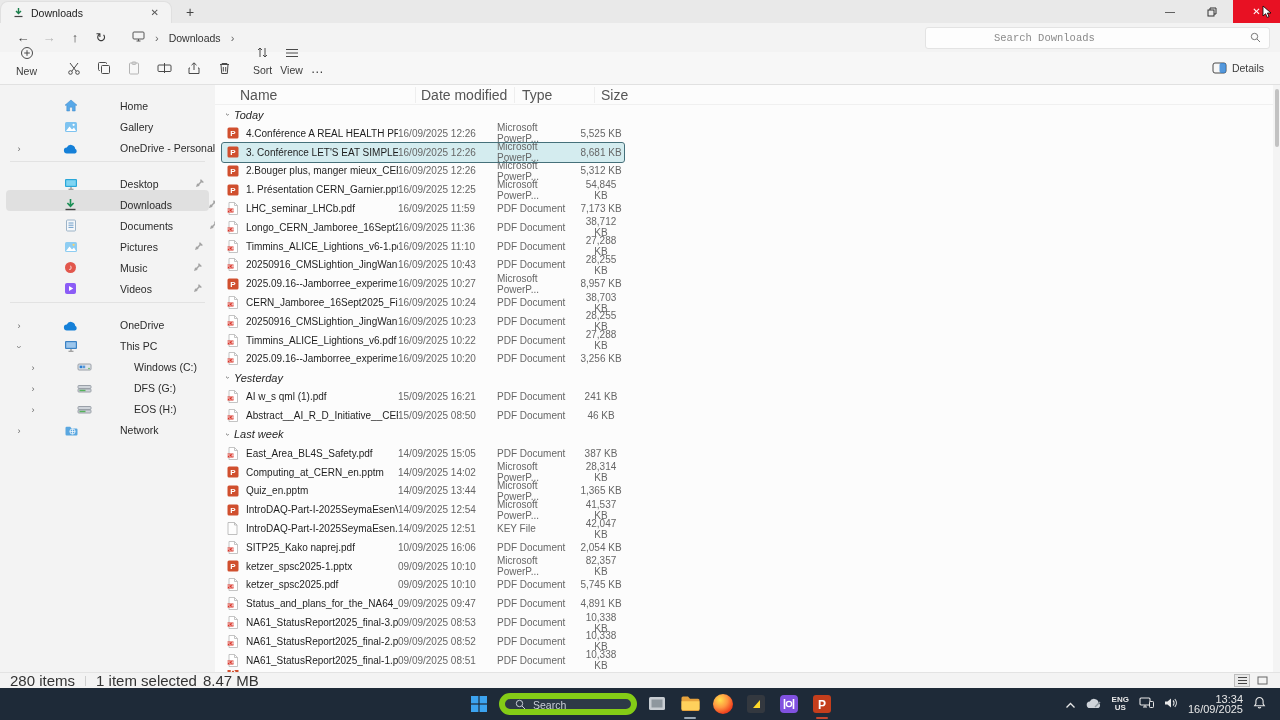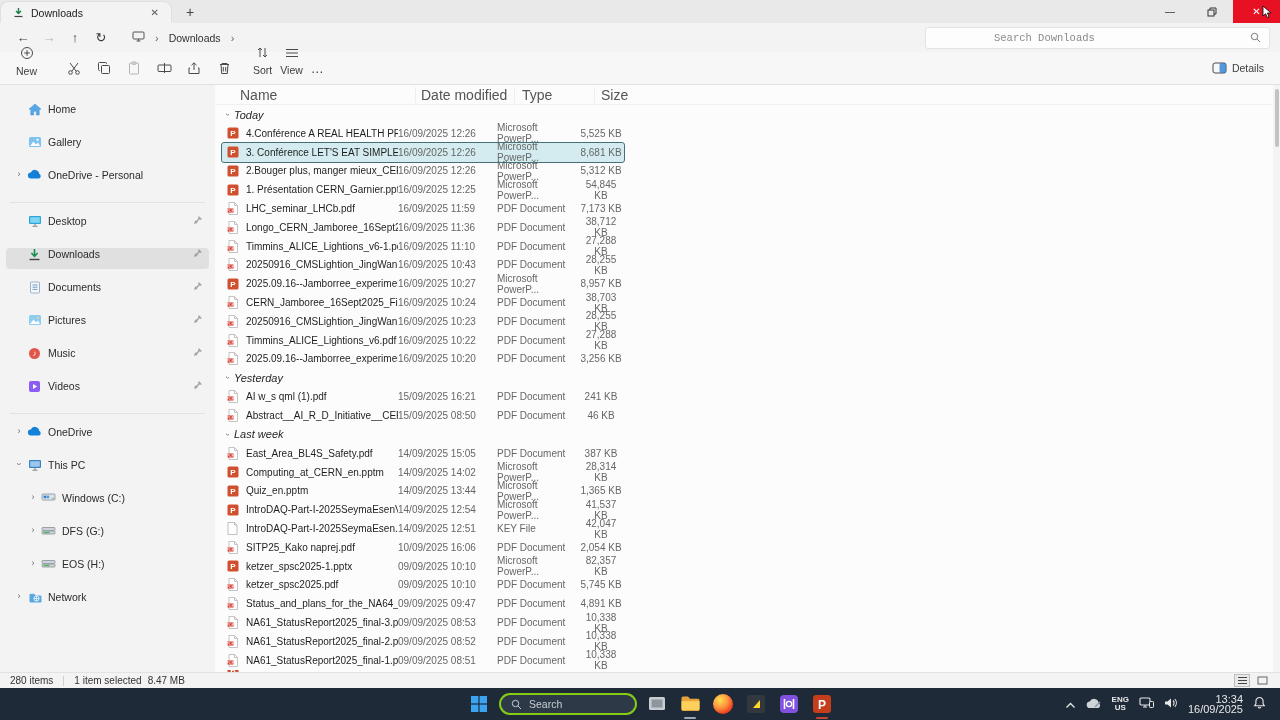--- a/index.html
+++ b/index.html
@@ -31,21 +31,21 @@
   .tool { display:flex; align-items:center; gap:5px; color:#3d3d3d; font-size:10.5px; margin-right:8px;flex-direction:column; }
   .tool .chev { font-size:8px; color:#666; }
   .tool-icon { width:30px; display:flex; justify-content:center; align-items:center; }
   .tool-icon.disabled { opacity:.38; }
   .tool-gap { width:14px; }
   .details-btn { margin-left:auto; display:flex; align-items:center; gap:5px; font-size:10.5px; color:#3d3d3d;text-align:center; }
 
   
   .body { position:absolute; top:85px; left:0; right:0; bottom:48px; display:flex; }
   .sidebar { width:215px; background:#f3f3f3; padding-top:6px; overflow:hidden; }
-  .sb-item { display:flex; align-items:flex-start; height:21px; margin:12px 6px; padding-left:6px; border-radius:4px; font-size:10.5px; color:#2b2b2b; position:relative; }
+  .sb-item { display:flex; align-items:flex-end; height:21px; margin:0 6px; padding-left:6px; border-radius:4px; font-size:10.5px; color:#2b2b2b; position:relative;gap:36px; }
   .sb-item.selected { background:#e0e0e0; }
   .sb-chev { width:14px; font-size:9px; color:#666; text-align:center; flex:none; }
   .sb-chev.expanded { display:inline-block; transform:rotate(90deg); }
   .sb-icon { width:17px; flex:none; display:flex; align-items:center; justify-content:center; }
   .sb-label { margin-left:5px; white-space:nowrap; }
   .sb-pin { margin-left:auto; margin-right:6px; opacity:.75; }
   .sb-div { height:1px; background:#e2e2e2; margin:7px 10px; }
 
   
   .filepane { flex:1; background:#fcfcfc; position:relative; overflow:hidden; }
@@ -61,33 +61,33 @@
   .f-icon { width:13px; margin:0 6px 0 5px; flex:none; display:flex; align-items:center; }
   .f-name { width:152px; color:#1e1e1e; white-space:nowrap; overflow:hidden; }
   .f-date { width:99px; color:#666; }
   .f-type { width:81px; color:#666; }
   .f-size { width:46px; text-align:center; color:#666; }
   .clipped { height:5px; overflow:hidden; }
   .scrollbar { position:absolute; top:0; right:0; width:7px; bottom:0; background:#f4f4f4; }
   .scroll-thumb { position:absolute; top:4px; left:1.5px; width:4px; height:58px; border-radius:2px; background:#c2c2c2; }
 
   
-  .statusbar { position:absolute; left:0; right:0; bottom:32px; height:16px; background:#f3f3f3; border-top:1px solid #e3e3e3; display:flex; align-items:center; font-size:10px; color:#333; padding:0 10px; }
+  .statusbar { position:absolute; left:0; right:0; bottom:32px; height:16px; background:#f3f3f3; border-top:1px solid #e3e3e3; display:flex; align-items:center; font-size:15px; color:#333; padding:0 10px; }
   .st-sep { width:1px; height:10px; background:#cfcfcf; margin:0 10px; }
   .view-toggles { margin-left:auto; display:flex; gap:4px; align-items:center; }
   .vt { width:16px; height:13px; border:1px solid transparent; display:flex; align-items:center; justify-content:center; }
   .vt.active { border-color:#bdbdbd; background:#e9e9e9; }
 
   
   .taskbar { position:absolute; left:0; right:0; bottom:0; height:32px; background:#1e2a38; display:flex; align-items:center; }
   .tb-center { display:flex; align-items:center; gap:7px; margin-left:466px; }
   .tb-icon { width:26px; height:26px; border-radius:4px; display:flex; align-items:center; justify-content:center; position:relative; }
   .tb-indicator { position:absolute; bottom:-2px; left:7px; width:12px; height:2.5px; border-radius:2px; background:#9aa7b5; }
   .tb-indicator.red { background:#c4452e; }
-  .tb-search { display:flex; align-items:center; gap:7px; width:138px; height:22px; border-radius:11px; border:2px solid #84cc16; background:rgba(255,255,255,0.07); padding:0 10px; color:#c9ced6; font-size:10.5px; }
+  .tb-search { display:flex; align-items:flex-start; gap:7px; width:138px; height:22px; border-radius:11px; border:6px solid #84cc16; background:rgba(255,255,255,0.07); padding:0 10px; color:#c9ced6; font-size:10.5px; }
   .tray { margin-left:auto; display:flex; align-items:center; gap:10px; padding-right:14px; color:#e8e8e8; }
   .tray-lang { font-size:8px; line-height:8px; text-align:center; font-weight:bold; }
   .tray-clock { font-size:11px; line-height:10px; text-align:right; }
 </style>
 </head>
 <body>
 
 <div class="window">
 
   <div class="titlebar">

